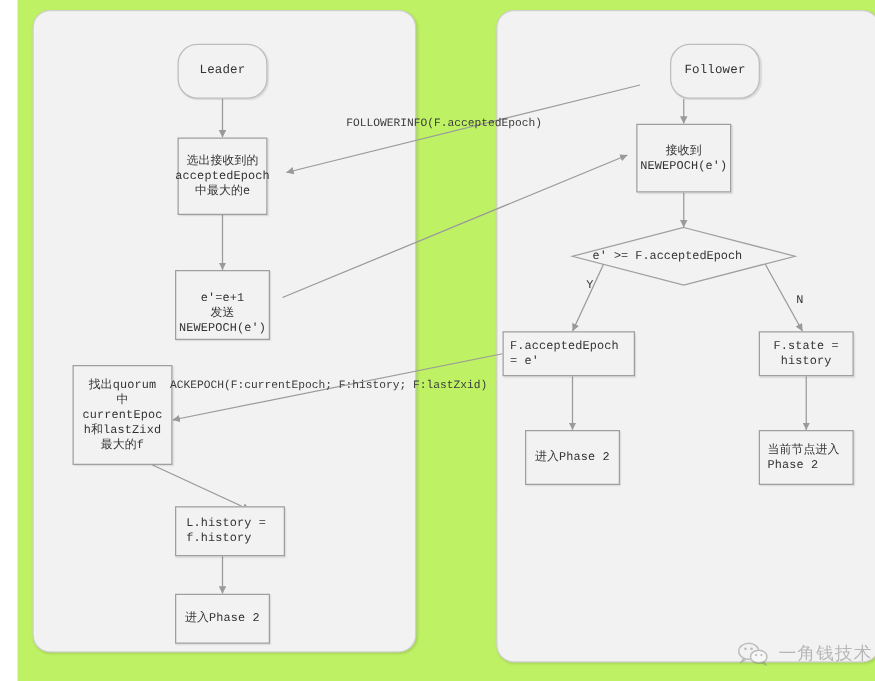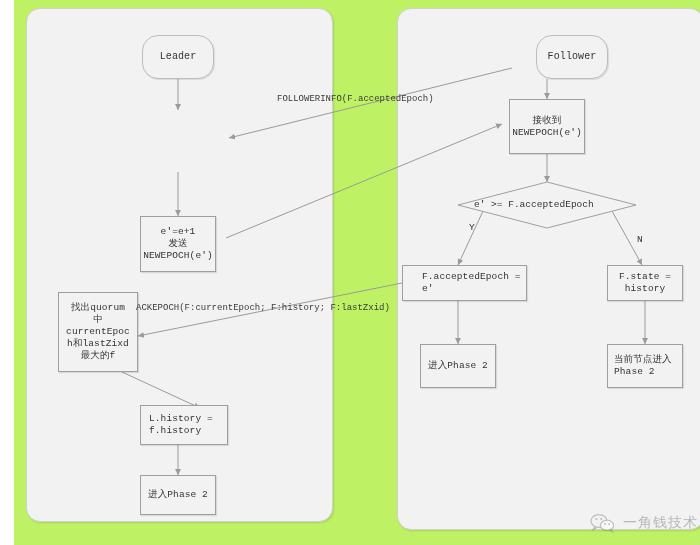--- a/index.html
+++ b/index.html
@@ -126,22 +126,27 @@
       <path d="M498,68 L215,138"></path>
       <path d="M212,238 L488,124"></path>
       <path d="M388,283 L124,336"></path>
     </g>
   </svg>
 
   <div class="node terminal" style="left:128px; top:35px; width:72px; height:44px;">
     <span>Leader</span>
   </div>
 
-
-  <div class="node" style="left:126px; top:216px; width:76px; height:56px;">
+  <div class="node" style="left:128px; top:110px; width:72px; height:62px;">
+    <span>选出接收到的
+acceptedEpoch
+中最大的e</span>
+  </div>
+
+  <div class="node" style="left:126px; top:216px; width:76px; height:56px;align-items:flex-end;">
     <span>e'=e+1
 发送
 NEWEPOCH(e')</span>
   </div>
 
   <div class="node" style="left:44px; top:292px; width:80px; height:80px;">
     <span>找出quorum
 中
 currentEpoc
 h和lastZixd
@@ -167,21 +172,21 @@
   </div>
 
   <svg class="wires" style="left:0;top:0;" viewBox="0 0 700 545">
     <polygon points="533,182 622,205 533,228 444,205" fill="#f2f2f2" stroke="#9f9f9f" stroke-width="1"></polygon>
   </svg>
   <div class="diamond-label" style="left:460px; top:199px;">e' &gt;= F.acceptedEpoch</div>
 
   <div class="branch-label" style="left:455px; top:222px;">Y</div>
   <div class="branch-label" style="left:623px; top:234px;">N</div>
 
-  <div class="node leftalign" style="left:388px; top:265px; width:125px; height:36px; padding-left:19px;">
+  <div class="node leftalign" style="left:388px; top:265px; width:106px; height:36px; padding-left:5px;">
     <span>F.acceptedEpoch = e'</span>
   </div>
 
   <div class="node" style="left:593px; top:265px; width:76px; height:36px;">
     <span>F.state =
 history</span>
   </div>
 
   <div class="node" style="left:406px; top:344px; width:76px; height:44px;">
     <span>进入Phase 2</span>

